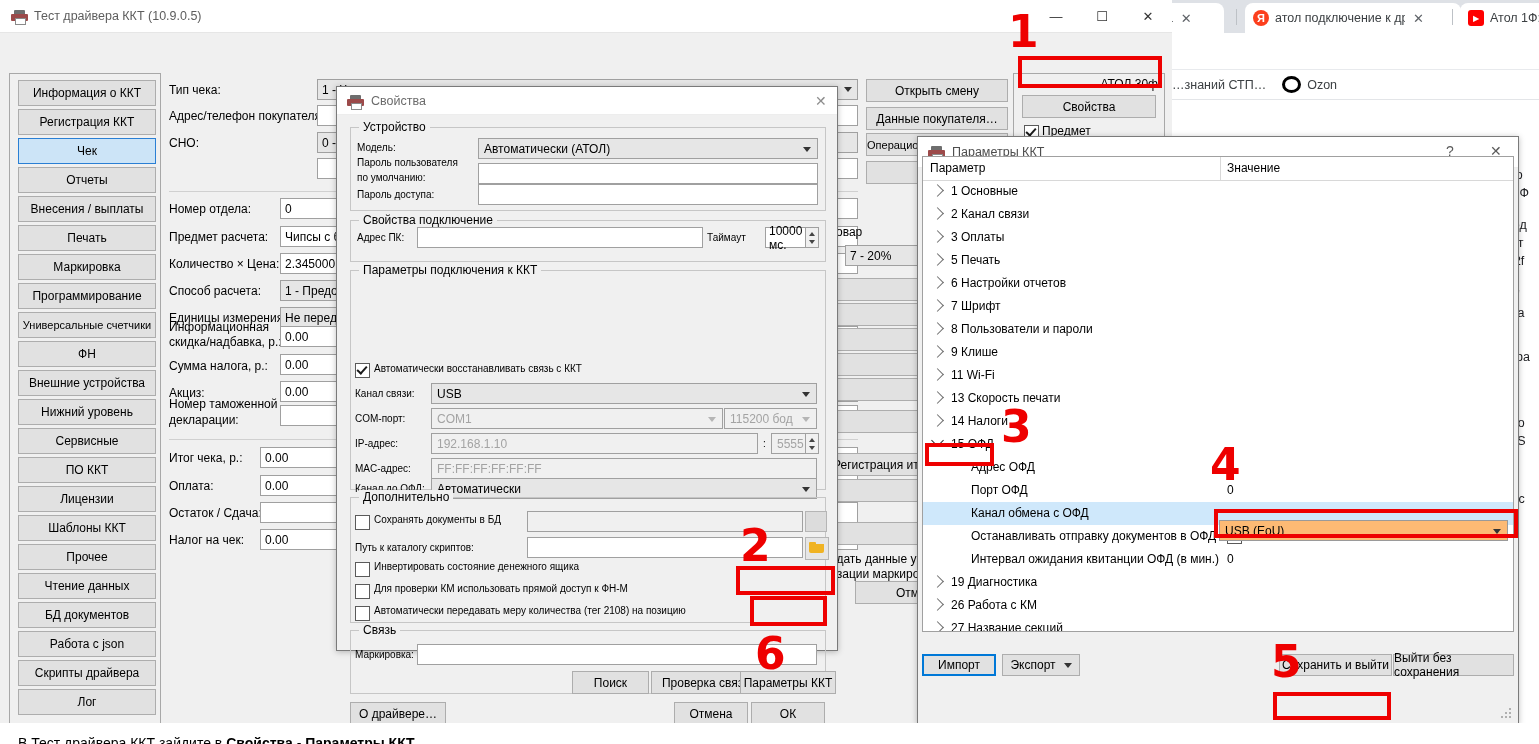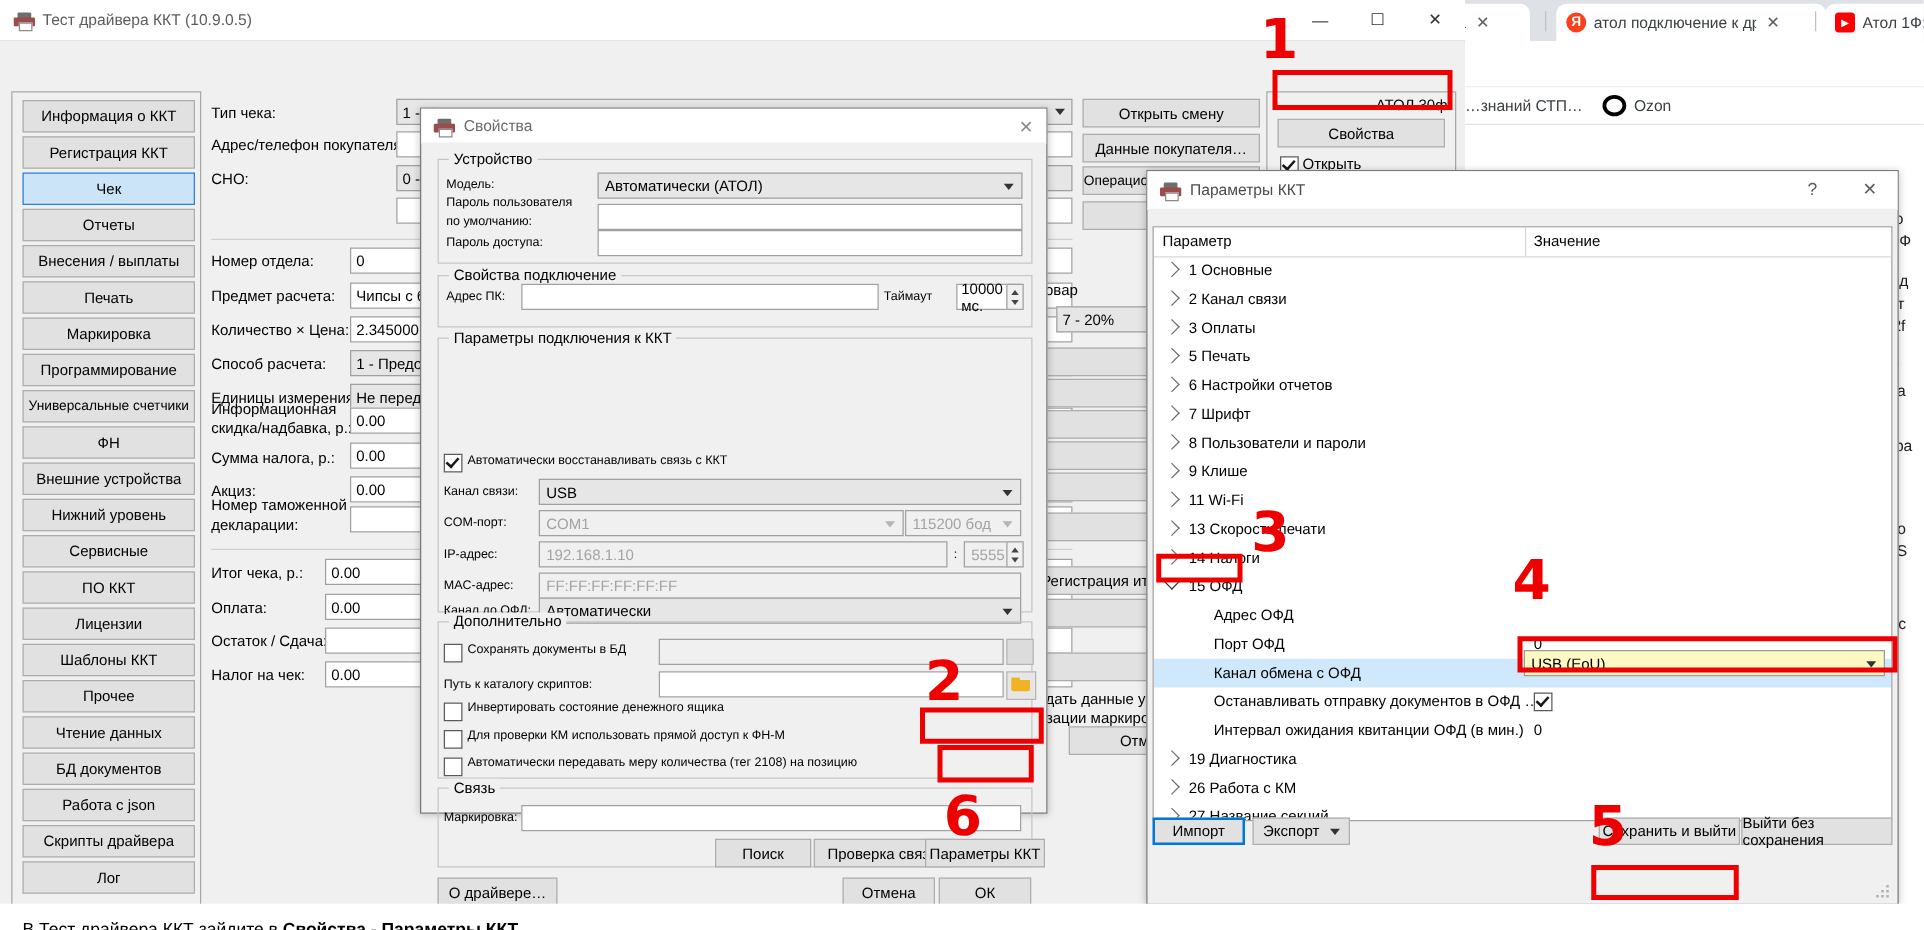--- a/index.html
+++ b/index.html
@@ -90,21 +90,21 @@
   .dbtn{position:absolute;height:23px;background:#e1e1e1;border:1px solid #adadad;font-size:12px;
         display:flex;align-items:center;justify-content:center;color:#000;box-sizing:border-box;}
   .folder{position:absolute;width:22px;height:21px;background:#e6e6e6;border:1px solid #b5b5b5;}
   .folder::after{content:"";position:absolute;left:3px;top:6px;width:15px;height:9px;background:#f0b323;border-radius:0 0 2px 2px;}
   .folder::before{content:"";position:absolute;left:3px;top:4px;width:7px;height:3px;background:#f0b323;border-radius:1px 1px 0 0;}
 
   
   #dlg-kkt{left:917px;top:136px;width:602px;height:588px;background:#f0f0f0;border:1px solid #7a7a7a;
      box-shadow:0 1px 6px rgba(0,0,0,.25);}
   #dlg-kkt-title{left:0;top:0;width:600px;height:31px;background:#fff;border-bottom:1px solid #ededed;}
-  #kkt-list{left:4px;top:44px;width:592px;height:476px;background:#fff;border:1px solid #a0a0a0;overflow:hidden;}
+  #kkt-list{left:4px;top:19px;width:592px;height:476px;background:#fff;border:1px solid #a0a0a0;overflow:hidden;}
   #kkt-header{position:absolute;left:0;top:0;width:590px;height:23px;background:#fff;border-bottom:1px solid #d8d8d8;}
   .khcell{position:absolute;top:4px;font-size:12px;color:#000;}
   #kkt-colsplit{position:absolute;left:297px;top:0;width:1px;height:23px;background:#d8d8d8;}
   .trow{position:absolute;left:0;width:590px;height:23px;}
   .trow.sel{background:#cfe8fb;}
   .tarrow{position:absolute;left:10px;top:6px;width:8px;height:8px;}
   .tarrow.closed{border-right:1.6px solid #6d6d6d;border-top:1.6px solid #6d6d6d;transform:rotate(45deg);}
   .tarrow.open{border-right:1.6px solid #2b2b2b;border-bottom:1.6px solid #2b2b2b;transform:rotate(45deg);top:3px;}
   .tname{position:absolute;top:4px;font-size:12px;color:#000;white-space:nowrap;}
   #kkt-footer{left:4px;top:515px;width:592px;height:30px;}
@@ -323,21 +323,21 @@
     <div class="mbtn" style="left:830px;top:446px;width:178px;justify-content:flex-end;padding-right:6px;">Оплата</div>
     <div class="mbtn" style="left:830px;top:489px;width:178px;justify-content:flex-end;padding-right:6px;">Регистрация н</div>
     <span class="flabel" style="left:830px;top:519px;">едать данные у</span>
     <span class="flabel" style="left:830px;top:534px;">изации маркиров</span>
     <div class="mbtn" style="left:855px;top:548px;width:153px;">Отменить че</div>
 
     <div class="abs" id="right-panel">
       <span class="rtext" style="right:6px;top:3px;">АТОЛ 30ф</span>
       <div class="mbtn" style="left:8px;top:21px;width:134px;">Свойства</div>
       <div class="chk on" style="left:10px;top:51px;"></div>
-      <span class="rtext" style="left:28px;top:50px;">Открыть</span>
+      <span class="rtext" style="left:28px;top:50px;">Предмет</span>
       <div class="hr" style="left:8px;top:69px;width:134px;"></div>
       <span class="rtext" style="right:6px;top:74px;">Ширина ленты:</span>
       <span class="rtext" style="right:6px;top:90px;">42 (384)</span>
     </div>
 
   </div>
 </div>
 
 <div class="abs" id="dlg-props">
 
@@ -563,21 +563,21 @@
     <div class="trow" style="top:437px;">
         <i class="tarrow closed"></i>
         <span class="tname" style="left:28px;">26 Работа с КМ</span>
       </div>
     <div class="trow" style="top:460px;">
         <i class="tarrow closed"></i>
         <span class="tname" style="left:28px;">27 Название секций</span>
       </div>
   </div>
 
-  <div class="dcombo" style="left:301px;top:383px;width:289px;background:#fef9c3;border:1px solid #9a9a9a;">
+  <div class="dcombo" style="left:301px;top:383px;width:289px;background:#fdba74;border:1px solid #9a9a9a;">
     <span>USB (EoU)</span>
     <i class="arw"></i>
   </div>
 
   <div class="abs" id="kkt-footer">
     <div class="kbtn focus" style="left:0px;top:2px;width:74px;">Импорт</div>
     <div class="kbtn" style="left:80px;top:2px;width:78px;">
       <span>Экспорт</span>
       <i style="margin-left:8px;width:0;height:0;border-left:4px solid transparent;border-right:4px solid transparent;border-top:5px solid #333;display:inline-block;"></i>
     </div>

